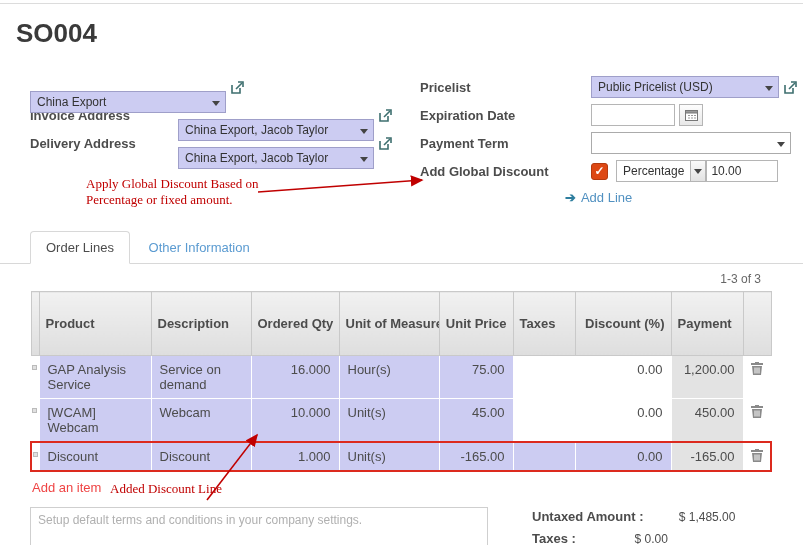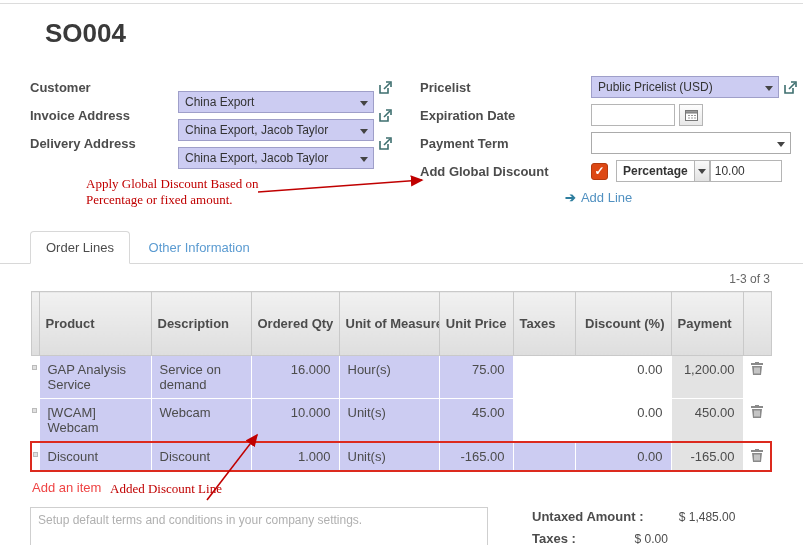--- a/index.html
+++ b/index.html
@@ -9,21 +9,21 @@
     font-size: 13px;
     color: #4c4c4c;
     background: #fff;
     position: relative;
     overflow: hidden;
   }
   .top-line { margin-top: 3px; border-top: 1px solid #dcdcdc; }
 
   h1.page-title {
     font-size: 26px; font-weight: bold; color: #3a3a3a;
-    margin: 13px 0 0 45px; line-height: 32px;
+    margin: 13px 0 0 16px; line-height: 32px;
   }
 
   
   .form-area { display: flex; margin: 26px 33px 0 30px; }
   .col-left  { width: 390px; flex: none; }
   .col-right { flex: 1; }
 
   .fieldrow { display: flex; align-items: center; height: 24px; margin-bottom: 4px; }
   .flabel { width: 148px; flex: none; font-weight: bold; font-size: 13px; color: #4c4c4c; }
   .col-right .flabel { width: 171px; }
@@ -55,21 +55,21 @@
   }
 
   .chk {
     width: 17px; height: 17px; flex: none;
     background: #dd4814; border: 1px solid #b33a10; border-radius: 3px;
     color: #fff; font-size: 12px; font-weight: bold;
     display: flex; align-items: center; justify-content: center; cursor: pointer;
   }
   .combo {
     display: flex; align-items: stretch; height: 22px; margin-left: 8px;
-    border: 1px solid #b5b5b5; background: #fff; cursor: pointer; font-weight: bold;
+    border: 1px solid #b5b5b5; background: #fff; cursor: pointer;
   }
   .combo .ctext { padding: 0 6px; font-size: 12px; display: flex; align-items: center; color: #333; }
   .combo .cbtn {
     width: 15px; border-left: 1px solid #b5b5b5; position: relative;
     background: linear-gradient(#fafafa, #e2e2e2);
   }
   .combo .cbtn .caret { right: 3px; top: 8px; }
   .amount-input { width: 72px; }
 
   .add-line {
@@ -100,21 +100,21 @@
     display: inline-block; padding: 8px 15px; font-size: 13px; cursor: pointer;
     vertical-align: bottom;
   }
   .tab.active {
     border: 1px solid #d8d8d8; border-bottom: 1px solid #fff;
     border-radius: 4px 4px 0 0; background: #fff; color: #4c4c4c;
     margin-bottom: -1px;
   }
   .tab.inactive { color: #5b9bd1; }
 
-  .pager { text-align: right; padding: 8px 33px 5px 0; font-size: 12px; color: #666; }
+  .pager { text-align: right; padding: 8px 42px 5px 0; font-size: 12px; color: #666; }
 
   
   table.olist {
     border-collapse: collapse; table-layout: fixed;
     width: 740px; margin: 0 33px 0 30px; font-size: 13px;
   }
   .olist th {
     background: linear-gradient(#f1f1f1, #dedede);
     border: 1px solid #c9c9c9; padding: 24px 6px;
     font-weight: bold; text-align: left; font-size: 13px; color: #4c4c4c;
@@ -164,21 +164,20 @@
 
 
 <div class="top-line"></div>
 
 <h1 class="page-title">SO004</h1>
 
 <div class="form-area">
 
   <div class="col-left">
     <div class="fieldrow">
-      <span class="flabel">Customer</span>
       <div class="select lav w196">
         <span>China Export</span>
         <span class="caret"></span>
       </div>
       <span class="extlink">
         <svg width="13" height="13" viewBox="0 0 13 13">
             <path d="M1,4 L1,12 L9,12 L9,7" fill="none" stroke="#3e6f6f" stroke-width="1.6"></path>
             <path d="M5,8 L11,2" stroke="#3e6f6f" stroke-width="1.6"></path>
             <path d="M7,1 L12,1 L12,6" fill="none" stroke="#3e6f6f" stroke-width="1.6"></path>
           </svg>

